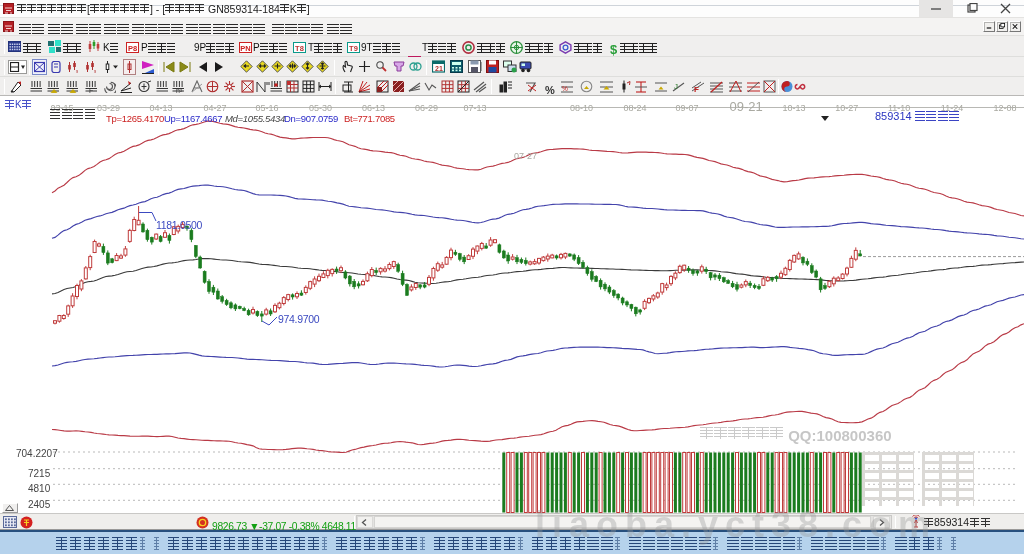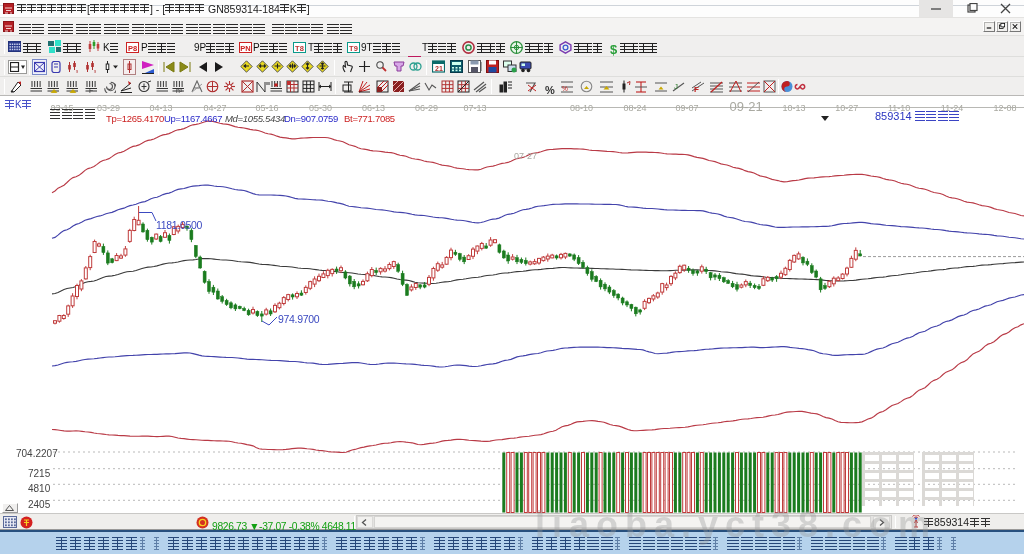--- a/index.html
+++ b/index.html
@@ -1042,20 +1042,21 @@
     <div class="t" style="left:225px;top:109px;font-style:italic;"><span style="font-size:9.5px;letter-spacing:-0.3px;color:#444">Md=1055.5434</span></div>
     <div class="t" style="left:284px;top:109px;"><span style="font-size:9.5px;letter-spacing:-0.3px;color:#2a2ac8">Dn=907.0759</span></div>
     <div class="t" style="left:344px;top:109px;"><span style="font-size:9.5px;letter-spacing:-0.3px;color:#cc2222">Bt=771.7085</span></div>
     <div class="t" style="left:875px;top:111px;color:#2a35c0"><b class="a" style="font-size:11px;color:#2a35c0">859314 </b><i class="k k11"></i><i class="k k11"></i><i class="k k11"></i><i class="k k11"></i></div>
     <div class="t" style="left:156px;top:216px;"><span style="font-size:10.5px;color:#3b49c0;letter-spacing:-0.3px">1181.0500</span></div>
     <div class="t" style="left:278px;top:310px;"><span style="font-size:10.5px;color:#3b49c0;letter-spacing:-0.3px">974.9700</span></div>
     <div class="t" style="left:16px;top:444px;"><span style="font-size:10px;color:#444">704.2207</span></div>
     <div class="t" style="left:28px;top:464px;"><span style="font-size:10px;color:#444">7215</span></div>
     <div class="t" style="left:28px;top:479px;"><span style="font-size:10px;color:#444">4810</span></div>
     <div class="t" style="left:28px;top:495px;text-align:right;"><span style="font-size:10px;color:#444">2405</span></div>
+    <div class="t" style="left:700px;top:427px;"><i class="k k13" style="color:#c6c6c6"></i><i class="k k13" style="color:#c6c6c6"></i><i class="k k13" style="color:#c6c6c6"></i><i class="k k13" style="color:#c6c6c6"></i><i class="k k13" style="color:#c6c6c6"></i><i class="k k13" style="color:#c6c6c6"></i><b style="font:bold 15px 'Liberation Sans';color:#c6c6c6">&nbsp;QQ:100800360</b></div>
     <div class="t" style="left:862px;top:452px"><i style="display:inline-block;width:52px;height:54px;margin-right:8px;background:repeating-linear-gradient(180deg,#dbd9d6 0 3px,transparent 3px 9px),repeating-linear-gradient(90deg,#dbd9d6 0 3px,transparent 3px 17px)"></i><i style="display:inline-block;width:52px;height:54px;margin-right:8px;background:repeating-linear-gradient(180deg,#dbd9d6 0 3px,transparent 3px 9px),repeating-linear-gradient(90deg,#dbd9d6 0 3px,transparent 3px 17px)"></i></div>
     <div class="t" style="left:2px;top:503px;width:16px;height:10px;background:#f0efee;border:1px solid #999;border-top-color:#fff;border-left-color:#fff"></div>
     <svg class="t" style="left:5px;top:505px" width="9" height="6" viewBox="0 0 9 6">
       <path d="M4.5 0.5 L8.5 5.5 L0.5 5.5 Z" fill="none" stroke="#555"></path>
     </svg>
     <div class="bar" style="top:513px;height:17px;background:#efeeec;border-top:1px solid #c9c8c6;border-bottom:1px solid #9a9998"></div>
     <svg class="t" style="left:3px;top:516px" width="14" height="12" viewBox="0 0 14 12">
       <rect x="0.5" y="0.5" width="13" height="11" fill="#e8eaf4" stroke="#5a6a9a"></rect>
       <g fill="#5a6a9a">
         <rect x="2" y="2.4" width="1.8" height="1.8"></rect>

